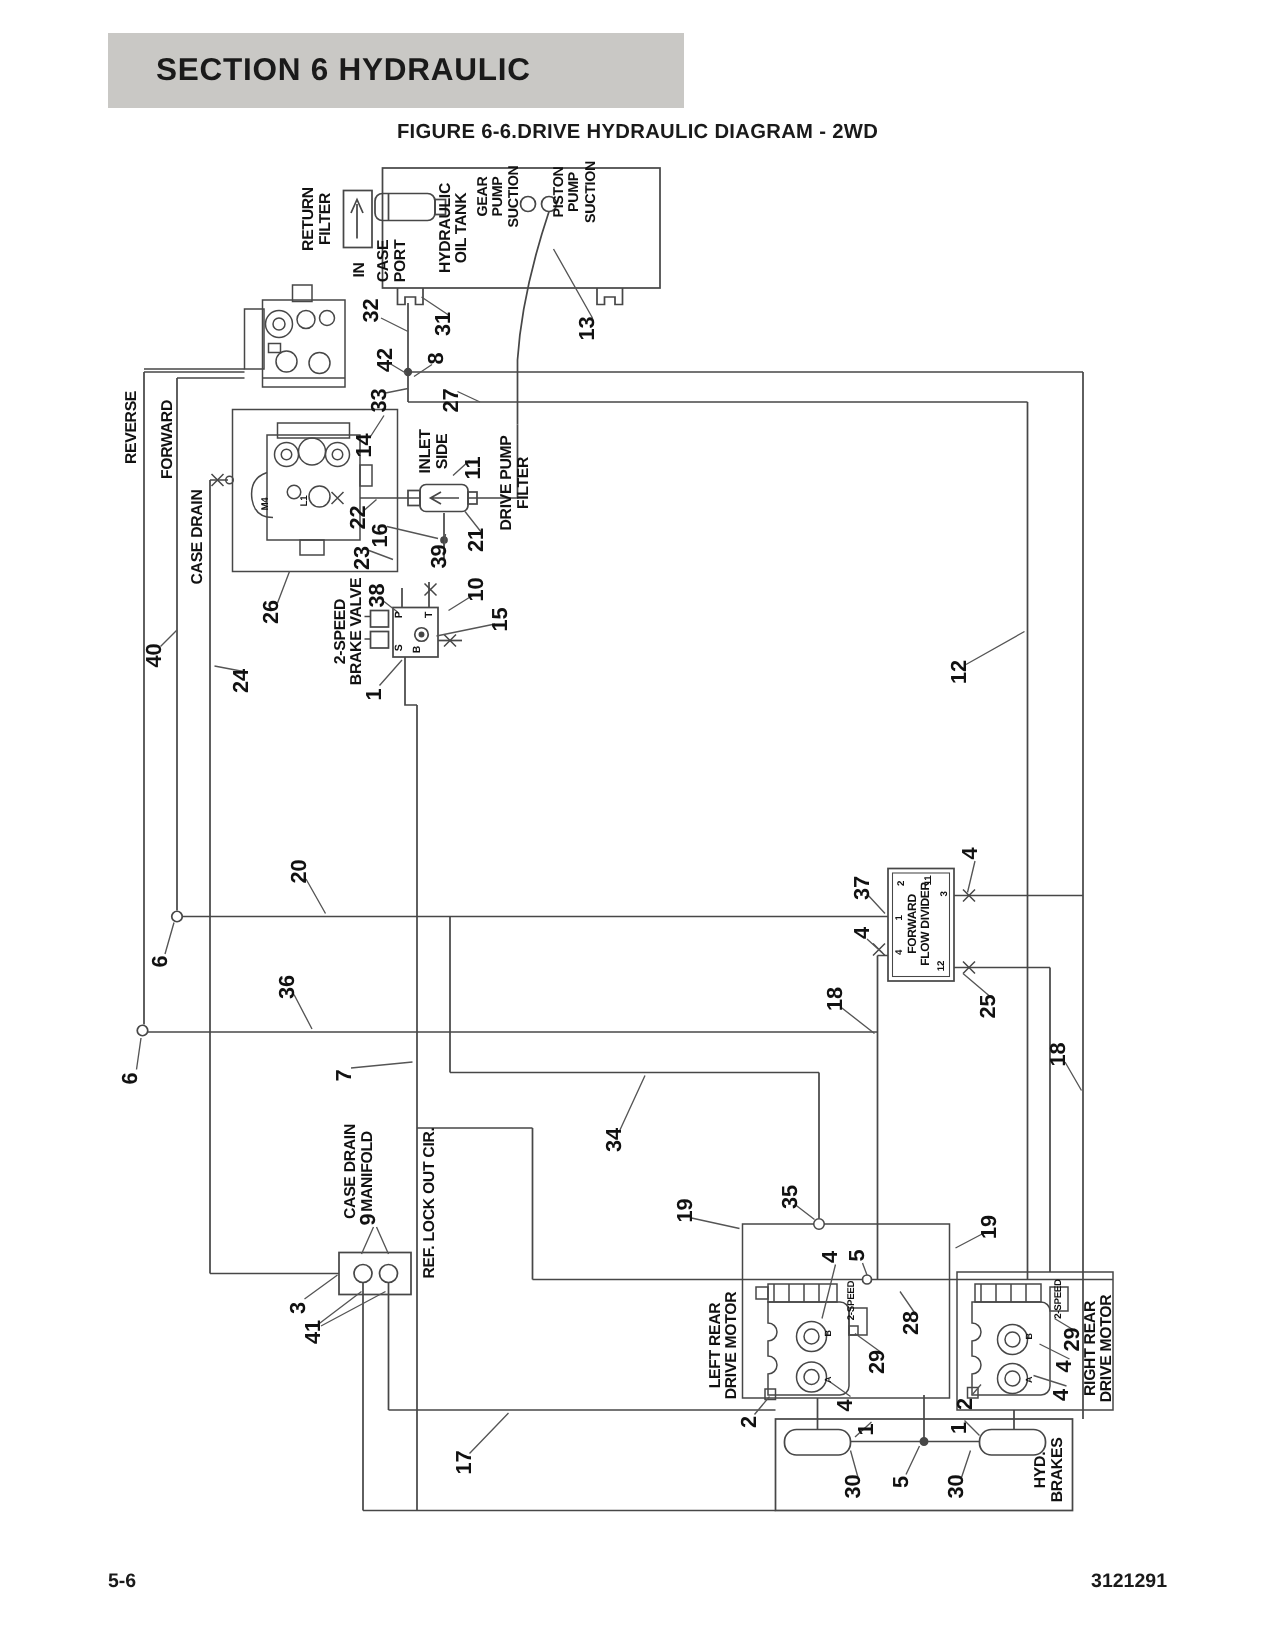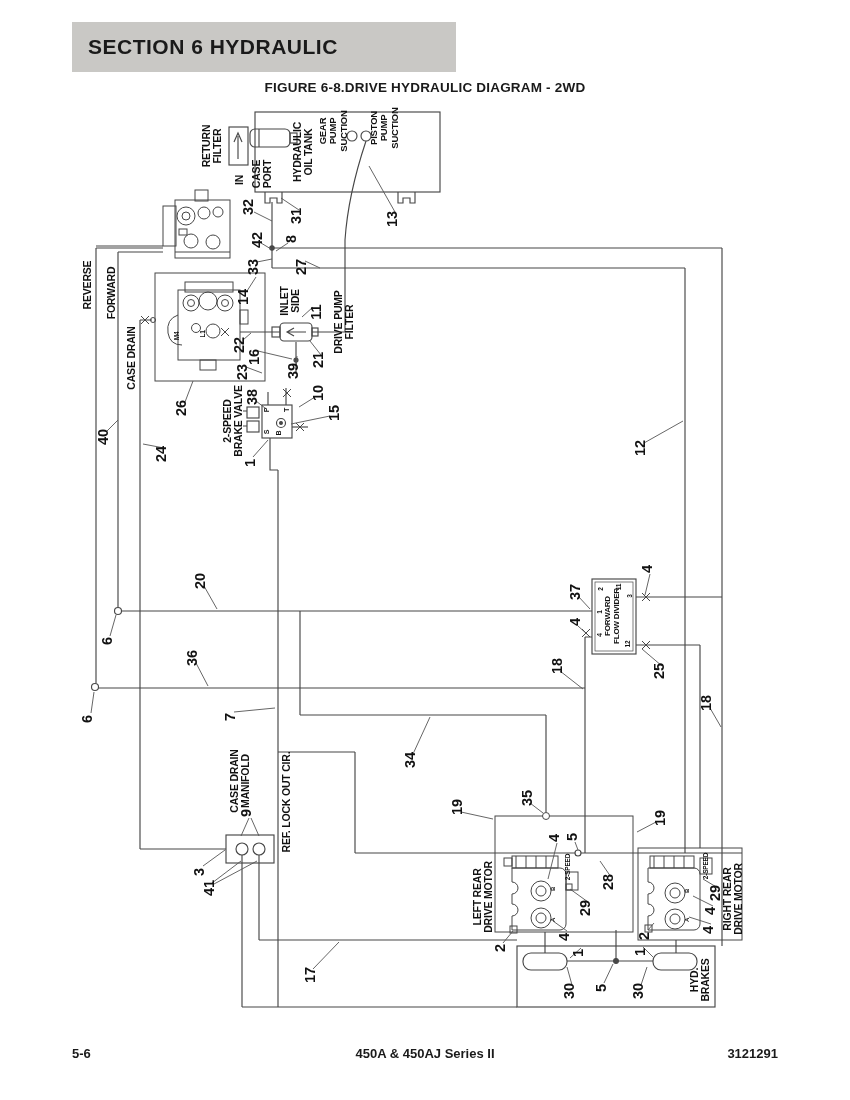--- a/index.html
+++ b/index.html
@@ -1,41 +1,41 @@
 <!DOCTYPE html>
 <html><head>
 <meta charset="utf-8">
 <style>
   html,body{margin:0;padding:0;background:#ffffff;}
   body{width:850px;height:1100px;position:relative;overflow:hidden;
        font-family:"Liberation Sans", sans-serif;color:#1a1a1a;}
   .abs{position:absolute;}
   #header-band{left:72px;top:22px;width:384px;height:50px;background:#c9c8c5;
        display:flex;align-items:center;}
-  #header-band span{font-size:21px;font-weight:bold;padding-left:16px;letter-spacing:.5px;}
+  #header-band span{font-size:21px;font-weight:bold;padding-left:32px;letter-spacing:.5px;}
   #figure-title{left:0;top:80px;width:850px;text-align:center;font-size:13.5px;font-weight:bold;letter-spacing:.2px;}
   #diagram{left:0;top:0;width:850px;height:1100px;}
   #diagram svg{position:absolute;left:0;top:0;}
   .dlabel{position:absolute;font-weight:bold;font-size:10.5px;line-height:1.08;
        white-space:pre-line;text-align:center;transform:translate(-50%,-50%) rotate(-90deg);
        transform-origin:center;letter-spacing:-0.2px;color:#111;}
   .callout{position:absolute;font-weight:bold;font-size:14.5px;
        transform:translate(-50%,-50%) rotate(-90deg);color:#111;}
   #footer{left:0;top:1046px;width:850px;height:20px;font-weight:bold;font-size:13px;}
   #footer .pg{position:absolute;left:72px;}
   #footer .md{position:absolute;left:0;width:850px;text-align:center;}
   #footer .dn{position:absolute;right:72px;text-align:center;}
 </style>
 </head>
 <body>
 
 <div id="header-band" class="abs">
   <span>SECTION 6   HYDRAULIC</span>
 </div>
-<div id="figure-title" class="abs">FIGURE 6-8.DRIVE HYDRAULIC DIAGRAM - 2WD</div>
+<div id="figure-title" class="abs">FIGURE 6-6.DRIVE HYDRAULIC DIAGRAM - 2WD</div>
 
 <div id="diagram" class="abs">
 <svg width="850" height="1100" viewBox="0 0 850 1100">
   <g stroke="#474747" stroke-width="1.15" fill="none">
 
     <g>
       <rect x="255" y="112" width="185" height="80"></rect>
       <path d="M265,192 v11 h5 v-5 h7 v5 h5 v-11"></path>
       <path d="M398,192 v11 h5 v-5 h7 v5 h5 v-11"></path>
       <rect x="229" y="127" width="19" height="38"></rect>
@@ -315,15 +315,14 @@
     <div class="callout" style="left: 578px; top: 953px; transform: translate(-50%, -50%) rotate(-90deg);">1</div>
     <div class="callout" style="left: 640px; top: 952px; transform: translate(-50%, -50%) rotate(-90deg);">1</div>
     <div class="callout" style="left: 569px; top: 991px; transform: translate(-50%, -50%) rotate(-90deg);">30</div>
     <div class="callout" style="left: 601px; top: 988px; transform: translate(-50%, -50%) rotate(-90deg);">5</div>
     <div class="callout" style="left: 638px; top: 991px; transform: translate(-50%, -50%) rotate(-90deg);">30</div>
     <div class="callout" style="left: 310px; top: 975px; transform: translate(-50%, -50%) rotate(-90deg);">17</div>
   </div>
 
 <div id="footer" class="abs">
   <span class="pg">5-6</span>
-  <span class="md">450A &amp; 450AJ Series II</span>
   <span class="dn">3121291</span>
 </div>
 
 </body></html>

